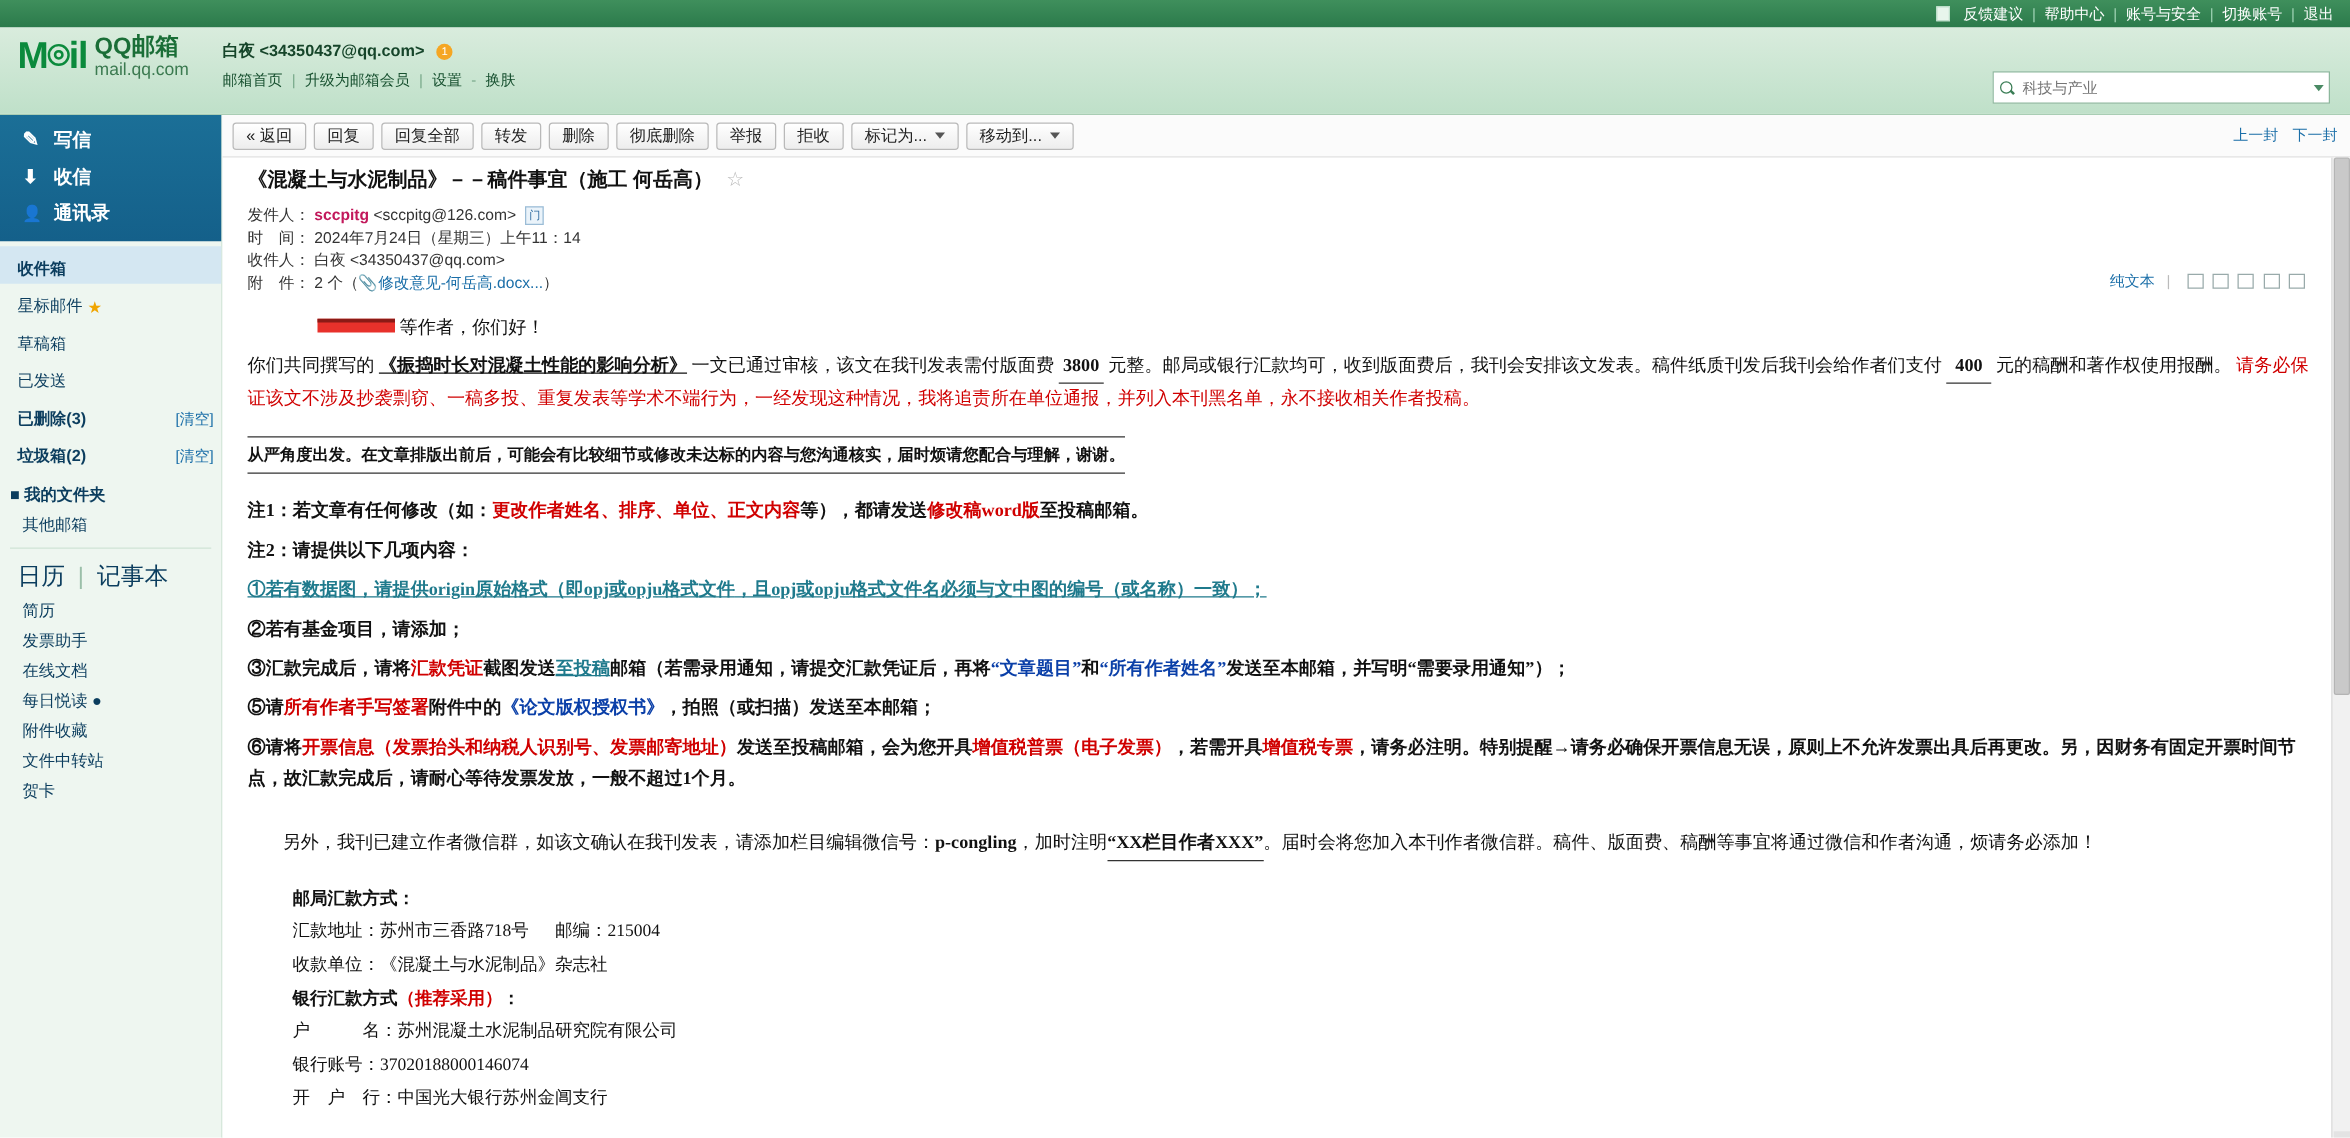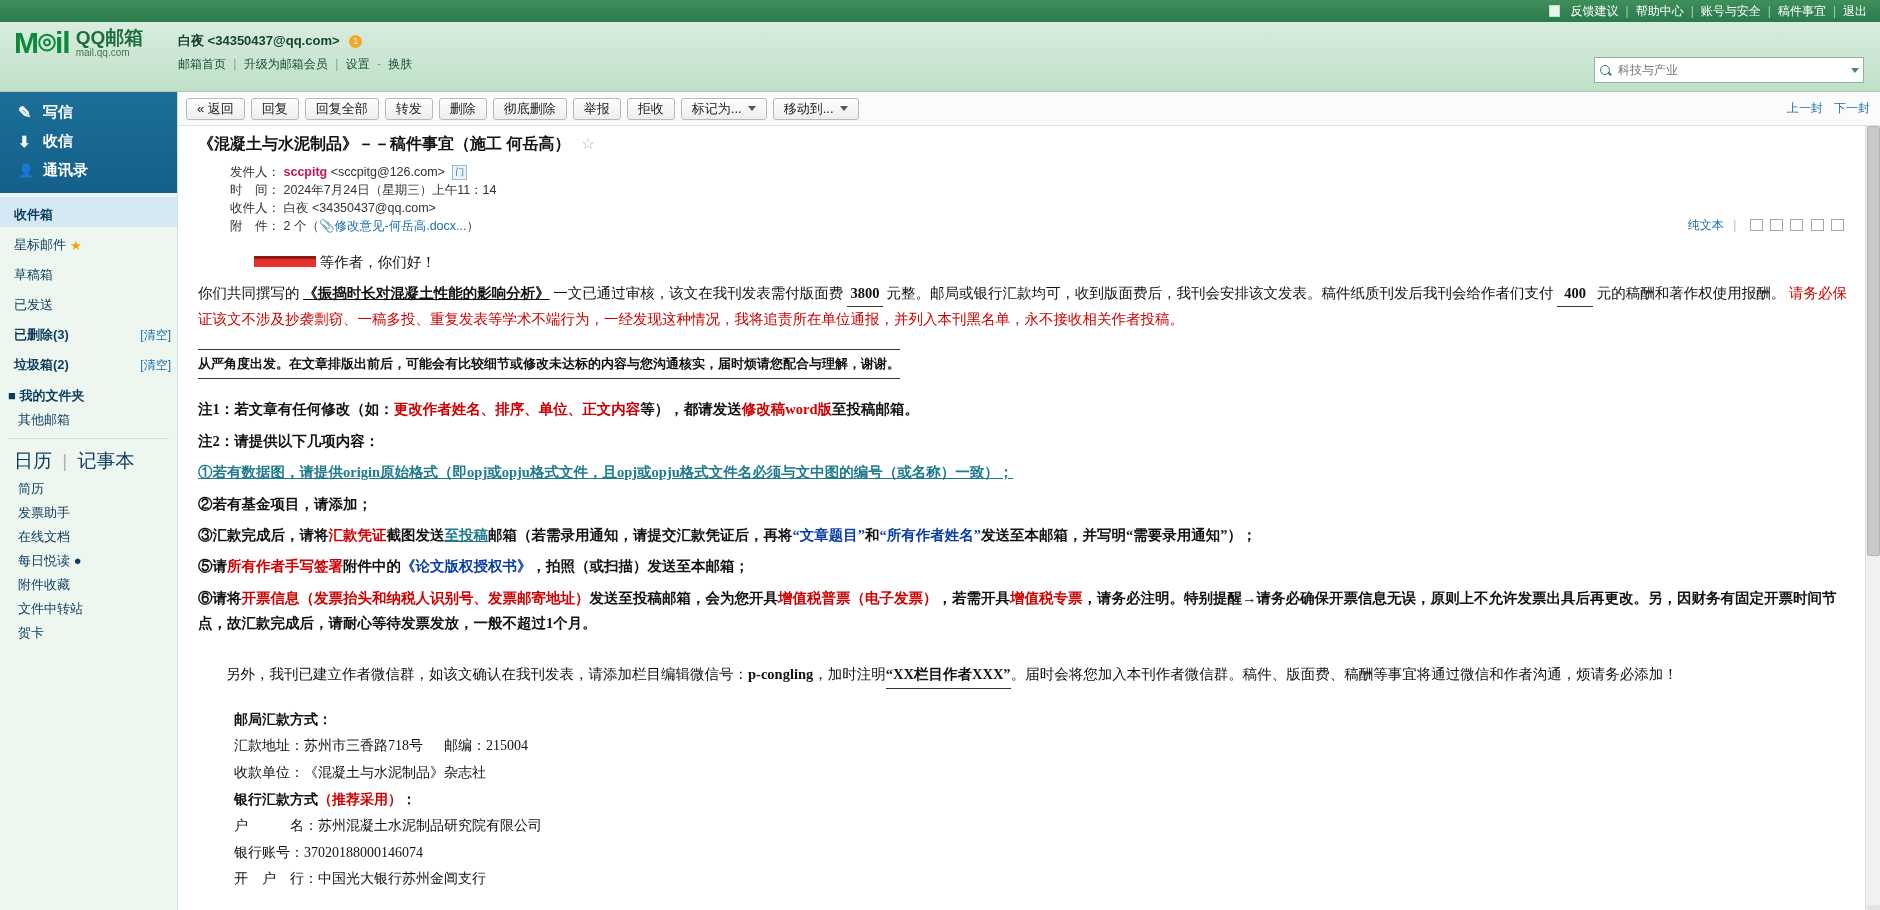--- a/index.html
+++ b/index.html
@@ -44,21 +44,21 @@
   }
   .logo-mark {
     font-size: 30px;
     font-weight: bold;
     color: #0b8a3c;
     letter-spacing: -1px;
     line-height: 1;
   }
   .logo-text { margin-left: 6px; line-height: 1.05; }
   .logo-text .l1 { font-size: 19px; font-weight: bold; color: #1a6e37; }
-  .logo-text .l2 { font-size: 10px; color: #3b7a50; }
+  .logo-text .l2 { font-size: 14px; color: #3b7a50; text-align: right; }
   .acct { padding-top: 10px; font-size: 13px; color: #16452a; }
   .acct .name { font-weight: bold; }
   .acct-badge {
     display: inline-block; width: 13px; height: 13px; border-radius: 50%;
     background: #f5a623; color: #fff; font-size: 9px; text-align: center;
     line-height: 13px; margin-left: 6px; vertical-align: 1px;
   }
   .acct-links { margin-top: 6px; font-size: 12px; color: #1c5f38; }
   .acct-links a { color: #17502f; text-decoration: none; }
   .acct-links .sep { color: #78a98a; padding: 0 4px; }
@@ -151,21 +151,21 @@
     position: absolute; right: 10px; font-size: 12px; color: #777;
   }
   .toolbar-right a { color: #1a6ea8; text-decoration: none; margin-left: 8px; }
   .mail-body {
     padding: 8px 20px 0 20px;
     height: 792px;
     overflow: hidden;
   }
   .subject { font-size: 16px; font-weight: bold; color: #111; }
   .subject .star { color: #bbb; font-weight: normal; margin-left: 6px; }
-  .meta { margin-top: 8px; font-size: 12.5px; color: #333; line-height: 1.45; margin-left: 32px; }
+  .meta { margin-top: 8px; font-size: 12.5px; color: #333; line-height: 1.45; }
   .meta .lbl { color: #333; }
   .meta .from { color: #c2185b; font-weight: bold; }
   .meta .addr { color: #333; }
   .meta .tag {
     display: inline-block; border: 1px solid #9bbcd6; background: #eaf3fa;
     font-size: 9px; color: #2d6a9f; padding: 0 2px; margin-left: 4px; vertical-align: 1px;
   }
   .attach a { color: #1a6ea8; text-decoration: none; }
   .attach .clip { color: #4b8fbf; }
   .view-opts { position: absolute; right: 16px; font-size: 12px; color: #555; }
@@ -212,21 +212,21 @@
 
 <div class="topbar">
   <div class="spacer"></div>
   <span class="tb-icon"></span>
   <span class="tb-item">反馈建议</span>
   <span class="tb-sep">|</span>
   <span class="tb-item">帮助中心</span>
   <span class="tb-sep">|</span>
   <span class="tb-item">账号与安全</span>
   <span class="tb-sep">|</span>
-  <span class="tb-item">稿件事宜</span>
+  <span class="tb-item">切换账号</span>
   <span class="tb-sep">|</span>
   <span class="tb-item">退出</span>
 </div>
 
 <div class="header">
   <div class="logo">
     <span class="logo-mark">M⌾il</span>
     <span class="logo-text">
       <div class="l1">QQ邮箱</div>
       <div class="l2">mail.qq.com</div>

